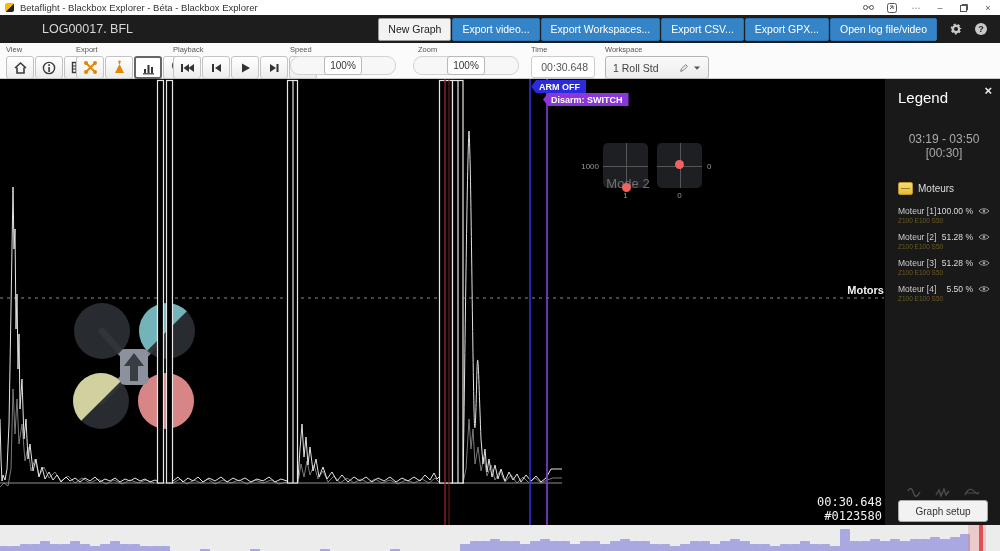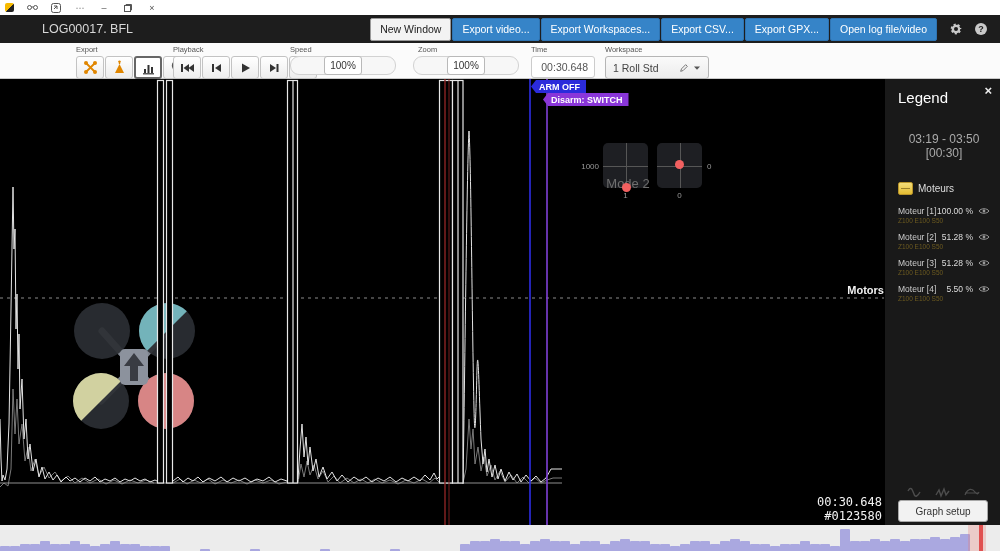--- a/index.html
+++ b/index.html
@@ -97,20 +97,21 @@
   .seek-hot{position:absolute;right:14px;top:0;width:18px;height:26px;background:rgba(235,120,110,.28);}
   .seek-cursor{position:absolute;right:17px;top:0;width:4px;height:26px;background:#e05050;}
 </style>
 </head>
 <body>
 
 <div class="app">
 
   <div class="titlebar">
     <div class="favicon"></div>
+    <div class="tb-title">Betaflight - Blackbox Explorer - Béta - Blackbox Explorer</div>
     <div class="win-icons">
       <div class="win-ic">
         <svg width="11" height="7" viewBox="0 0 11 7">
             <circle cx="2.5" cy="3.5" r="2" fill="none" stroke="#555"></circle>
             <circle cx="8.5" cy="3.5" r="2" fill="none" stroke="#555"></circle>
             <path d="M4.5,3 L6.5,3" stroke="#555" fill="none"></path>
           </svg>
       </div>
       <div class="win-ic">
         <svg width="10" height="10" viewBox="0 0 10 10">
@@ -127,21 +128,21 @@
           </svg>
       </div>
       <div class="win-ic">×</div>
     </div>
   </div>
 
   <div class="appheader">
     <div class="logname">LOG00017. BFL</div>
     <div class="hspacer"></div>
     <div class="hbtns">
-      <div class="hbtn light">New Window</div>
+      <div class="hbtn light">New Graph</div>
       <div class="hbtn blue">Export video...</div>
       <div class="hbtn blue">Export Workspaces...</div>
       <div class="hbtn blue">Export CSV...</div>
       <div class="hbtn blue">Export GPX...</div>
       <div class="hbtn blue">Open log file/video</div>
     </div>
     <div class="hic">
       <svg width="14" height="14" viewBox="0 0 14 14">
           <circle cx="7" cy="7" r="5.4" fill="#c9c9c9"></circle>
           <circle cx="7" cy="7" r="5.4" fill="none" stroke="#1d1d1d" stroke-width="2.4" stroke-dasharray="2.3 2.6"></circle>
@@ -150,20 +151,43 @@
     </div>
     <div class="hic" style="margin-right:8px;">
       <svg width="14" height="14" viewBox="0 0 14 14">
           <circle cx="7" cy="7" r="6" fill="#c9c9c9"></circle>
           <text x="7" y="10.2" text-anchor="middle" font-size="9" font-weight="bold" fill="#1d1d1d" font-family="Liberation Sans, sans-serif">?</text>
         </svg>
     </div>
   </div>
 
   <div class="toolbar">
+    <div class="tgroup" style="left:6px;">
+      <div class="tlabel">View</div>
+      <div class="btnrow">
+        <div class="tbtn">
+          <svg width="15" height="14" viewBox="0 0 15 14">
+              <path d="M2,7 L7.5,2 L13,7 M4,6.5 L4,12 L11,12 L11,6.5" stroke="#3a3a3a" stroke-width="1.6" fill="none"></path>
+            </svg>
+        </div>
+        <div class="tbtn">
+          <svg width="14" height="14" viewBox="0 0 14 14">
+              <circle cx="7" cy="7" r="5.6" fill="none" stroke="#3a3a3a" stroke-width="1.4"></circle>
+              <rect x="6.3" y="6" width="1.6" height="5" fill="#3a3a3a"></rect>
+              <rect x="6.3" y="3.2" width="1.6" height="1.8" fill="#3a3a3a"></rect>
+            </svg>
+        </div>
+        <div class="tbtn">
+          <svg width="15" height="13" viewBox="0 0 15 13">
+              <rect x="1.5" y="1.5" width="12" height="10" fill="none" stroke="#3a3a3a" stroke-width="1.4"></rect>
+              <path d="M5,1.5 L5,11.5 M1.5,5 L13.5,5 M1.5,8 L13.5,8" stroke="#3a3a3a" stroke-width="1" fill="none"></path>
+            </svg>
+        </div>
+      </div>
+    </div>
 
     <div class="tgroup" style="left:76px;">
       <div class="tlabel">Export</div>
       <div class="btnrow">
         <div class="tbtn">
           <svg width="15" height="15" viewBox="0 0 15 15">
               <path d="M3,3 L12,12 M12,3 L3,12" stroke="#e08600" stroke-width="1.8" fill="none"></path>
               <circle cx="3" cy="3" r="2" fill="#e08600"></circle>
               <circle cx="12" cy="3" r="2" fill="#e08600"></circle>
               <circle cx="3" cy="12" r="2" fill="#e08600"></circle>

